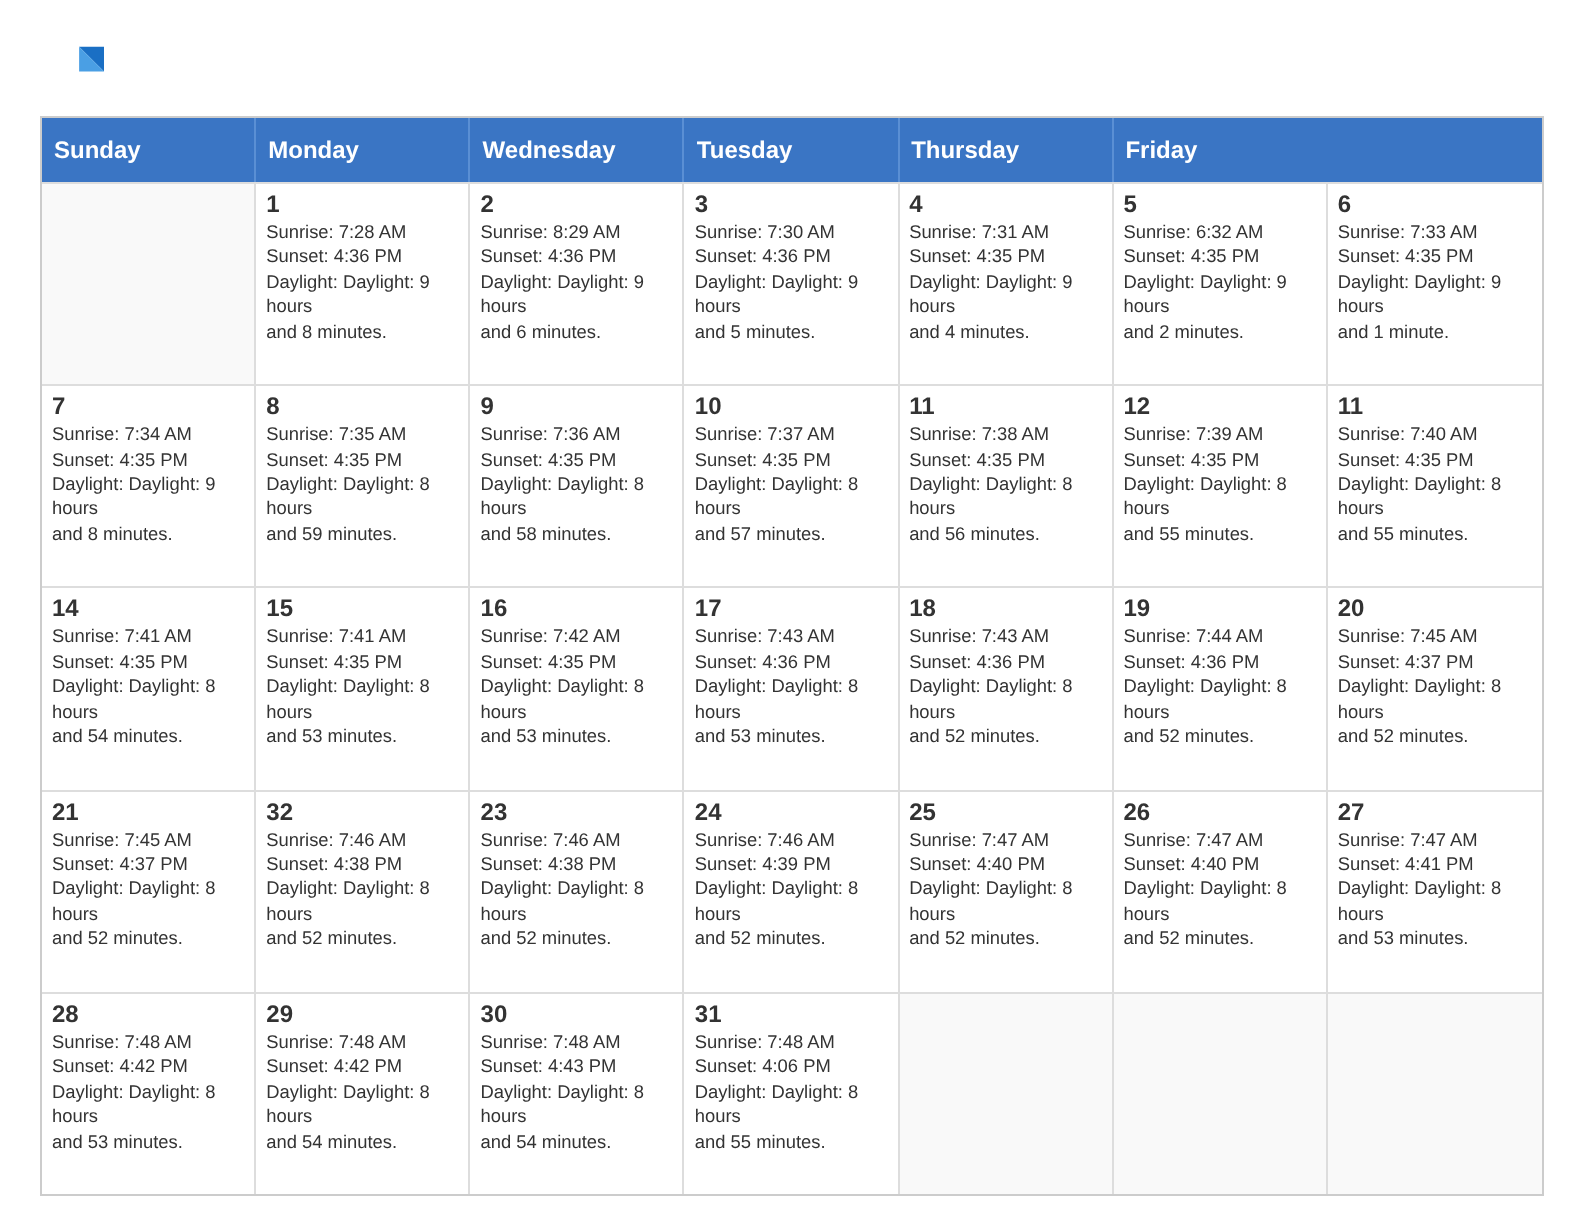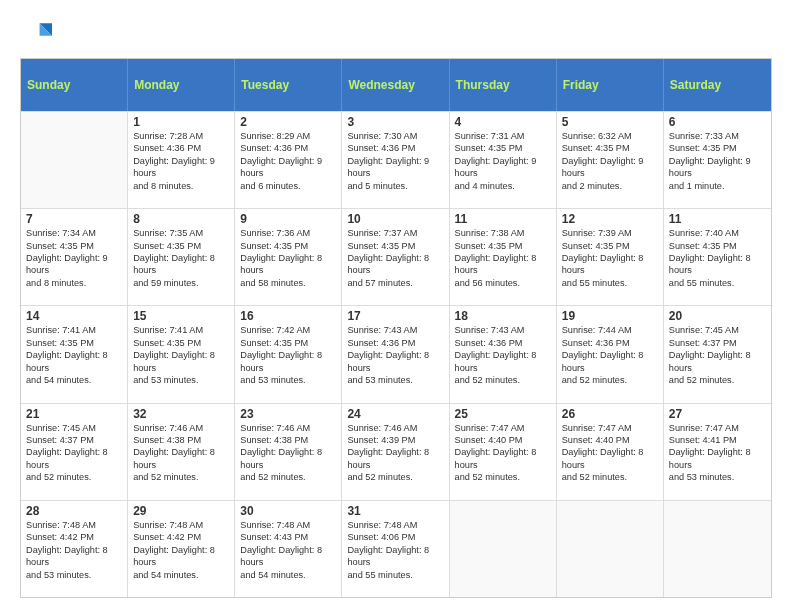--- a/index.html
+++ b/index.html
@@ -66,24 +66,24 @@
       display: flex;
       flex-direction: column;
       border: 1px solid #ccc;
     }
     .cal-header {
       display: grid;
       grid-template-columns: repeat(7, 1fr);
       background: #3a75c4;
     }
     .cal-header-cell {
-      color: #bef264;
+      color: #ffffff;
       font-weight: bold;
       font-size: 12px;
-      padding: 19px 6px;
+      padding: 9px 6px;
       text-align: left;
       border-right: 1px solid #5a8fd4;
     }
     .cal-header-cell:last-child { border-right: none; }
     .cal-body {
       display: flex;
       flex-direction: column;
       flex: 1;
     }
     .cal-row {
@@ -135,25 +135,24 @@
     <div class="title-block">
       <div class="month-title"></div>
       <div class="location"></div>
     </div>
   </div>
 
   <div class="calendar">
     <div class="cal-header">
     <div class="cal-header-cell">Sunday</div>
         <div class="cal-header-cell">Monday</div>
+        <div class="cal-header-cell">Wednesday</div>
         <div class="cal-header-cell">Tuesday</div>
-        <div class="cal-header-cell">Wednesday</div>
         <div class="cal-header-cell">Thursday</div>
         <div class="cal-header-cell">Friday</div>
-        <div class="cal-header-cell">Saturday</div>
       </div>
     <div class="cal-body">
     <div class="cal-row">
           <div class="cal-cell empty"></div>
           <div class="cal-cell">
             <span class="day-num">1</span>
             <span class="cell-line">Sunrise: 7:28 AM</span>
             <span class="cell-line">Sunset: 4:36 PM</span>
             <span class="cell-line">Daylight: Daylight: 9 hours</span>
             <span class="cell-line">and 8 minutes.</span>

